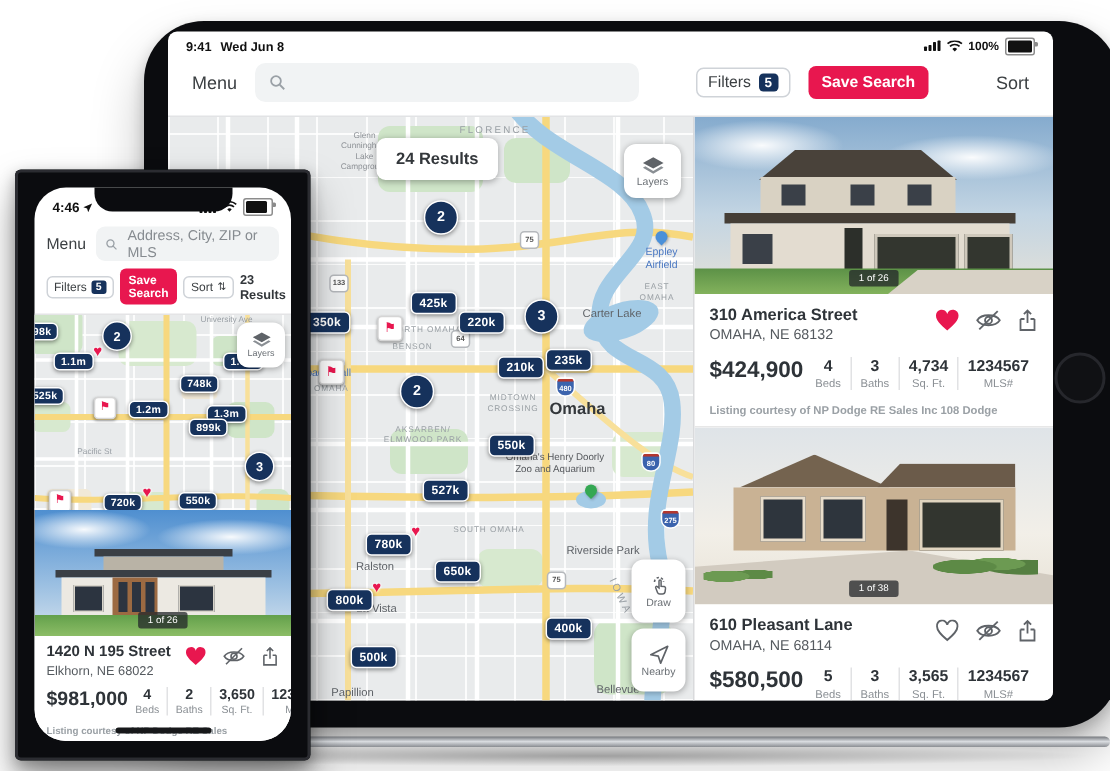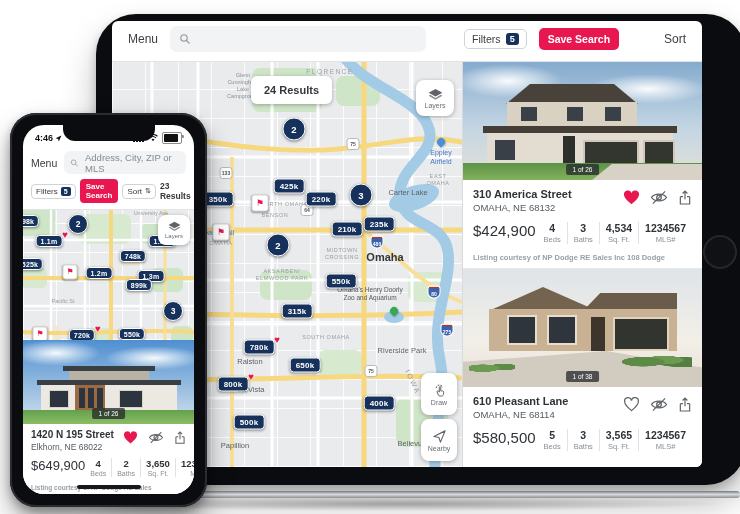--- a/index.html
+++ b/index.html
@@ -93,39 +93,39 @@
   .card + .card{border-top:1px solid #e7e7e7;}
   .photo{position:relative;height:118px;overflow:hidden;flex:0 0 auto;}
   .counter{position:absolute;bottom:5px;left:50%;transform:translateX(-50%);background:rgba(35,38,42,.75);
         color:#fff;font-size:6.5px;padding:2px 7px;border-radius:2px;z-index:5;white-space:nowrap;}
   .card-body{padding:8px 10px 6px;}
   .row1{display:flex;justify-content:space-between;}
   .addr{font-size:11px;font-weight:bold;color:#2e3338;}
   .city{font-size:9.5px;color:#555a5f;margin-top:2px;}
   .actions{display:flex;gap:10px;align-items:flex-start;padding-top:2px;}
   .row2{display:flex;justify-content:space-between;align-items:flex-start;margin-top:9px;}
-  .price{font-size:15px;font-weight:normal;color:#2e3338;}
+  .price{font-size:15px;font-weight:bold;color:#2e3338;}
   .stats{display:flex;}
   .stat{padding:0 6px;text-align:center;border-left:1px solid #e1e2e4;}
   .stat:first-child{border-left:none;}
   .sv{font-size:10.5px;font-weight:bold;color:#2e3338;}
   .sl{font-size:7.5px;color:#8a8f94;margin-top:1px;}
   .courtesy{font-size:7.5px;color:#9aa0a5;margin-top:9px;font-weight:bold;}
 
   
   .sky1{position:absolute;inset:0;background:linear-gradient(180deg,#85abce,#c3d5e3 55%,#e4e1d8);}
   .sky2{position:absolute;inset:0;background:linear-gradient(180deg,#dfe4e8,#f2efe8 60%,#e8e2d6);}
   .sky3{position:absolute;inset:0;background:linear-gradient(180deg,#4f8fd0,#9cc0e2 60%,#d4e2ee);}
   .cloud{position:absolute;background:radial-gradient(ellipse at center,rgba(255,255,255,.95),rgba(255,255,255,0) 70%);}
   .part{position:absolute;}
   .lawn{position:absolute;left:0;right:0;bottom:0;background:linear-gradient(180deg,#5c9147,#83b25c);}
   .drive{position:absolute;background:#d8d2c6;}
 
   
-  .iphone{position:absolute;left:10px;top:113px;width:197px;height:394px;background:#0b0c0f;border-radius:26px;
+  .iphone{position:absolute;left:10px;top:113px;width:197px;height:394px;background:#0b0c0f;border-radius:4px;
         box-shadow:0 0 0 2px #2b2c31 inset,0 16px 28px rgba(0,0,0,.35),0 4px 10px rgba(0,0,0,.3);z-index:10;}
   .iphone-screen{position:absolute;left:13px;top:12px;right:13px;bottom:13px;background:#fff;border-radius:21px;
         overflow:hidden;display:flex;flex-direction:column;}
   .notch{position:absolute;top:12px;left:50%;transform:translateX(-50%);width:92px;height:16px;background:#0b0c0f;
         border-radius:0 0 12px 12px;z-index:12;}
   .ip-status{height:20px;display:flex;align-items:center;justify-content:space-between;padding:3px 12px 0;}
   .ip-status .time{font-size:9px;font-weight:bold;color:#111;display:flex;align-items:center;gap:2px;}
   .ip-nav{display:flex;align-items:center;gap:7px;padding:3px 8px 5px;}
   .ip-nav .menu-lbl{font-size:10.5px;}
   .ip-nav .searchbox{flex:1;height:23px;font-size:9.5px;border-radius:6px;padding:0 6px;}
@@ -153,20 +153,43 @@
 </style>
 </head>
 <body>
 
 <div class="scene">
 
   <div class="ipad">
     <div class="home-btn"></div>
     <div class="ipad-screen">
 
+      <div class="pad-status">
+        <div class="lft">
+          <span>9:41</span>
+          <span>Wed Jun 8</span>
+        </div>
+        <div class="rgt-icons">
+          <span class="bars">
+              <i style="height:3px"></i>
+              <i style="height:4.5px"></i>
+              <i style="height:6px"></i>
+              <i style="height:7.5px"></i>
+            </span>
+          <svg width="11" height="8" viewBox="0 0 16 12">
+              <path d="M8 11 L5.6 8.4 A3.6 3.6 0 0 1 10.4 8.4 Z" fill="#111"></path>
+              <path d="M3.2 5.9 A7 7 0 0 1 12.8 5.9" stroke="#111" stroke-width="1.7" fill="none"></path>
+              <path d="M.8 3.2 A10.6 10.6 0 0 1 15.2 3.2" stroke="#111" stroke-width="1.7" fill="none"></path>
+            </svg>
+          <span>100%</span>
+          <span class="batt">
+              <i style="width:100%"></i>
+            </span>
+        </div>
+      </div>
 
       <div class="pad-nav">
         <span class="menu-lbl">Menu</span>
         <div class="searchbox">
           <svg width="12" height="12" viewBox="0 0 24 24">
               <circle cx="10" cy="10" r="6.5" stroke="#9aa0a6" stroke-width="2.4" fill="none"></circle>
               <path d="M15 15 L21 21" stroke="#9aa0a6" stroke-width="2.4"></path>
             </svg>
         </div>
         <div class="chip pad-filters">
@@ -262,21 +285,21 @@
             <div class="pin pin-price" style="left: 177px; top: 124px;">425k</div>
             <div class="pin pin-price" style="left: 106px; top: 137px;">350k</div>
             <div class="pin pin-flag" style="left: 148px; top: 141px;">⚑</div>
             <div class="pin pin-price" style="left: 209px; top: 137px;">220k</div>
             <div class="pin pin-cluster" style="left: 249px; top: 133px;">3</div>
             <div class="pin pin-price" style="left: 267px; top: 162px;">235k</div>
             <div class="pin pin-price" style="left: 235px; top: 167px;">210k</div>
             <div class="pin pin-flag" style="left: 109px; top: 170px;">⚑</div>
             <div class="pin pin-cluster" style="left: 166px; top: 183px;">2</div>
             <div class="pin pin-price" style="left: 229px; top: 219px;">550k</div>
-            <div class="pin pin-price" style="left: 185px; top: 249px;">315k</div>
+            <div class="pin pin-price" style="left: 185px; top: 249px;">527k</div>
             <div class="pin pin-price" style="left: 147px; top: 285px;">780k<span class="pin-heart">♥</span></div>
             <div class="pin pin-price" style="left: 193px; top: 303px;">650k</div>
             <div class="pin pin-price" style="left: 121px; top: 322px;">800k<span class="pin-heart">♥</span></div>
             <div class="pin pin-price" style="left: 267px; top: 341px;">400k</div>
             <div class="pin pin-price" style="left: 137px; top: 360px;">500k</div>
             <div class="pin poi poi-blue" style="left: 329px; top: 84px;"></div>
             <div class="pin poi poi-green" style="left: 282px; top: 253px;"></div>
           </div>
 
         <aside class="sidebar">
@@ -327,21 +350,21 @@
                 <div class="stats">
                   <div class="stat">
                       <div class="sv">4</div>
                       <div class="sl">Beds</div>
                     </div>
                   <div class="stat">
                       <div class="sv">3</div>
                       <div class="sl">Baths</div>
                     </div>
                   <div class="stat">
-                      <div class="sv">4,534</div>
+                      <div class="sv">4,734</div>
                       <div class="sl">Sq. Ft.</div>
                     </div>
                   <div class="stat">
                       <div class="sv">1234567</div>
                       <div class="sl">MLS#</div>
                     </div>
                 </div>
               </div>
               <div class="courtesy">Listing courtesy of NP Dodge RE Sales Inc 108 Dodge</div>
             </div>
@@ -542,21 +565,21 @@
                 <circle cx="13" cy="11" r="3.4" fill="none" stroke="#5f6368" stroke-width="1.8"></circle>
                 <path d="M4 20 L22 2" stroke="#5f6368" stroke-width="1.8"></path>
               </svg>
             <svg width="12" height="14" viewBox="0 0 20 24">
                 <path d="M3 10 H7 M13 10 H17 M3 10 V21 H17 V10" fill="none" stroke="#5f6368" stroke-width="1.8"></path>
                 <path d="M10 14 V2 M6.4 5.2 L10 1.6 L13.6 5.2" fill="none" stroke="#5f6368" stroke-width="1.8"></path>
               </svg>
           </div>
         </div>
         <div class="row2" style="margin-top:6px;">
-          <div class="price">$649,900</div>
+          <div class="price">$981,000</div>
           <div class="stats">
             <div class="stat">
                 <div class="sv">4</div>
                 <div class="sl">Beds</div>
               </div>
             <div class="stat">
                 <div class="sv">2</div>
                 <div class="sl">Baths</div>
               </div>
             <div class="stat">

